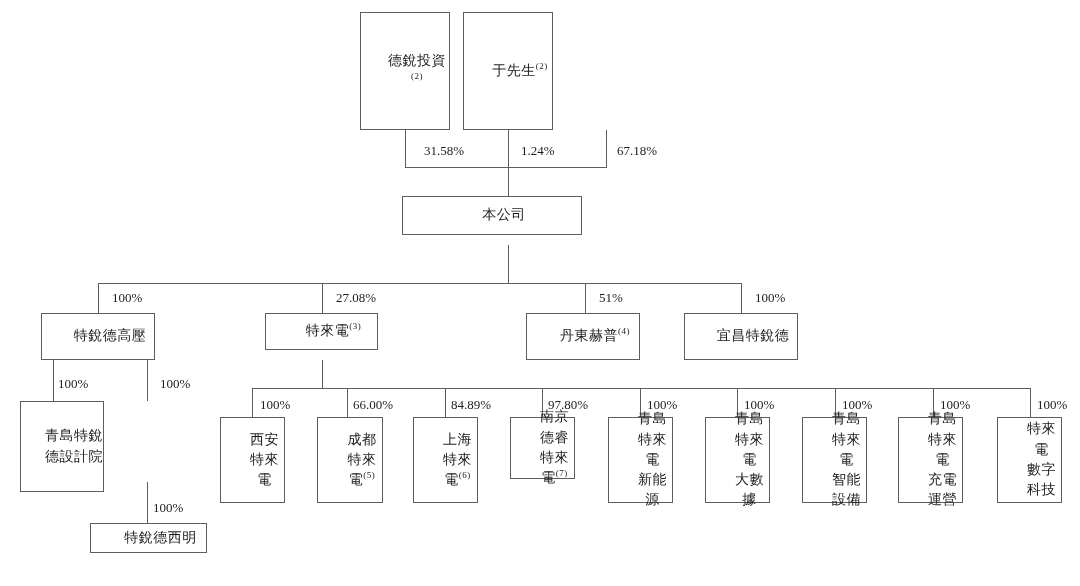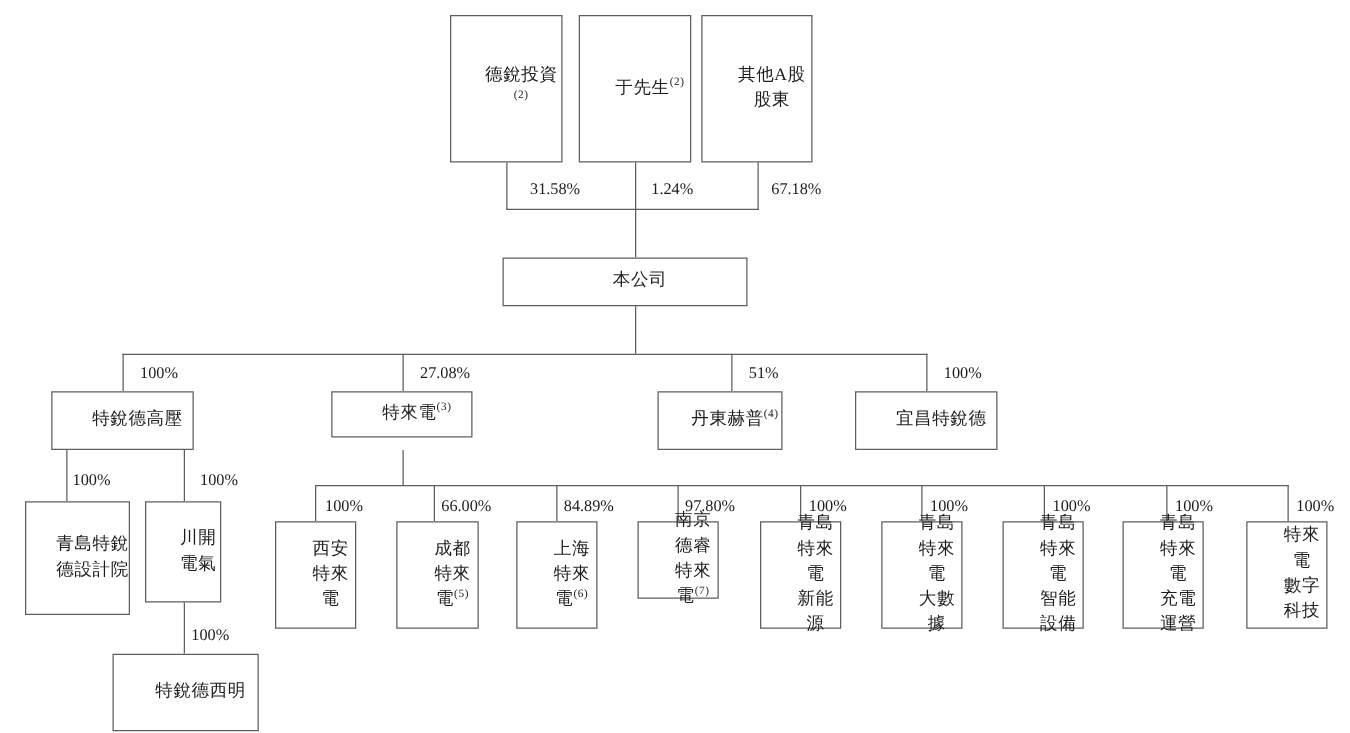--- a/index.html
+++ b/index.html
@@ -23,35 +23,32 @@
 <body>
 
 <div class="diagram">
 
   <div class="box" style="left:360px;top:12px;width:90px;height:118px">
     <div><span>德銳投資</span><sup>(2)</sup></div>
   </div>
   <div class="box" style="left:463px;top:12px;width:90px;height:118px">
     <div><span>于先生</span><sup>(2)</sup></div>
   </div>
-  <div class="box" style="left:561px;top:12px;width:89px;height:118px">
-    <div><span>其他A股股東</span><sup></sup></div>
-  </div>
 
   <div class="vline" style="left:405px;top:130px;height:38px"></div>
   <div class="vline" style="left:508px;top:130px;height:38px"></div>
   <div class="vline" style="left:606px;top:130px;height:38px"></div>
   <div class="hline" style="left:405px;top:167px;width:202px"></div>
   <div class="vline" style="left:508px;top:167px;height:39px"></div>
 
   <span class="pct" style="left:424px;top:143px">31.58%</span>
   <span class="pct" style="left:521px;top:143px">1.24%</span>
   <span class="pct" style="left:617px;top:143px">67.18%</span>
 
-  <div class="box" style="left:402px;top:206px;width:196px;height:39px">
+  <div class="box" style="left:402px;top:196px;width:180px;height:39px">
     <div>本公司</div>
   </div>
 
   <div class="vline" style="left:508px;top:245px;height:38px"></div>
   <div class="hline" style="left:98px;top:283px;width:644px"></div>
   <div class="vline" style="left:98px;top:283px;height:30px"></div>
   <div class="vline" style="left:322px;top:283px;height:30px"></div>
   <div class="vline" style="left:585px;top:283px;height:30px"></div>
   <div class="vline" style="left:741px;top:283px;height:30px"></div>
 
@@ -59,45 +56,42 @@
   <span class="pct" style="left:336px;top:290px">27.08%</span>
   <span class="pct" style="left:599px;top:290px">51%</span>
   <span class="pct" style="left:755px;top:290px">100%</span>
 
   <div class="box" style="left:41px;top:313px;width:114px;height:47px">
     <div><span>特銳德高壓</span><sup></sup></div>
   </div>
   <div class="box" style="left:265px;top:313px;width:113px;height:37px">
     <div><span>特來電</span><sup>(3)</sup></div>
   </div>
-  <div class="box" style="left:526px;top:313px;width:100px;height:47px">
+  <div class="box" style="left:526px;top:313px;width:114px;height:47px">
     <div><span>丹東赫普</span><sup>(4)</sup></div>
   </div>
   <div class="box" style="left:684px;top:313px;width:114px;height:47px">
     <div><span>宜昌特銳德</span><sup></sup></div>
   </div>
 
   <div class="vline" style="left:53px;top:360px;height:41px"></div>
   <div class="vline" style="left:147px;top:360px;height:41px"></div>
   <span class="pct" style="left:58px;top:376px">100%</span>
   <span class="pct" style="left:160px;top:376px">100%</span>
 
   <div class="box" style="left:20px;top:401px;width:84px;height:91px">
     <div>
       <div>青島特銳</div>
       <div>德設計院</div>
     </div>
   </div>
-  <div class="box" style="left:116px;top:401px;width:61px;height:81px">
-    <div>川開電氣</div>
-  </div>
 
   <div class="vline" style="left:147px;top:482px;height:41px"></div>
   <span class="pct" style="left:153px;top:500px">100%</span>
-  <div class="box" style="left:90px;top:523px;width:117px;height:62px">
+  <div class="box" style="left:90px;top:523px;width:117px;height:30px">
     <div>特銳德西明</div>
   </div>
 
   <div class="vline" style="left:322px;top:360px;height:28px"></div>
   <div class="hline" style="left:252px;top:388px;width:779px"></div>
   <div class="vline" style="left:252px;top:388px;height:29px"></div>
   <div class="vline" style="left:347px;top:388px;height:29px"></div>
   <div class="vline" style="left:445px;top:388px;height:29px"></div>
   <div class="vline" style="left:542px;top:388px;height:29px"></div>
   <div class="vline" style="left:640px;top:388px;height:29px"></div>

